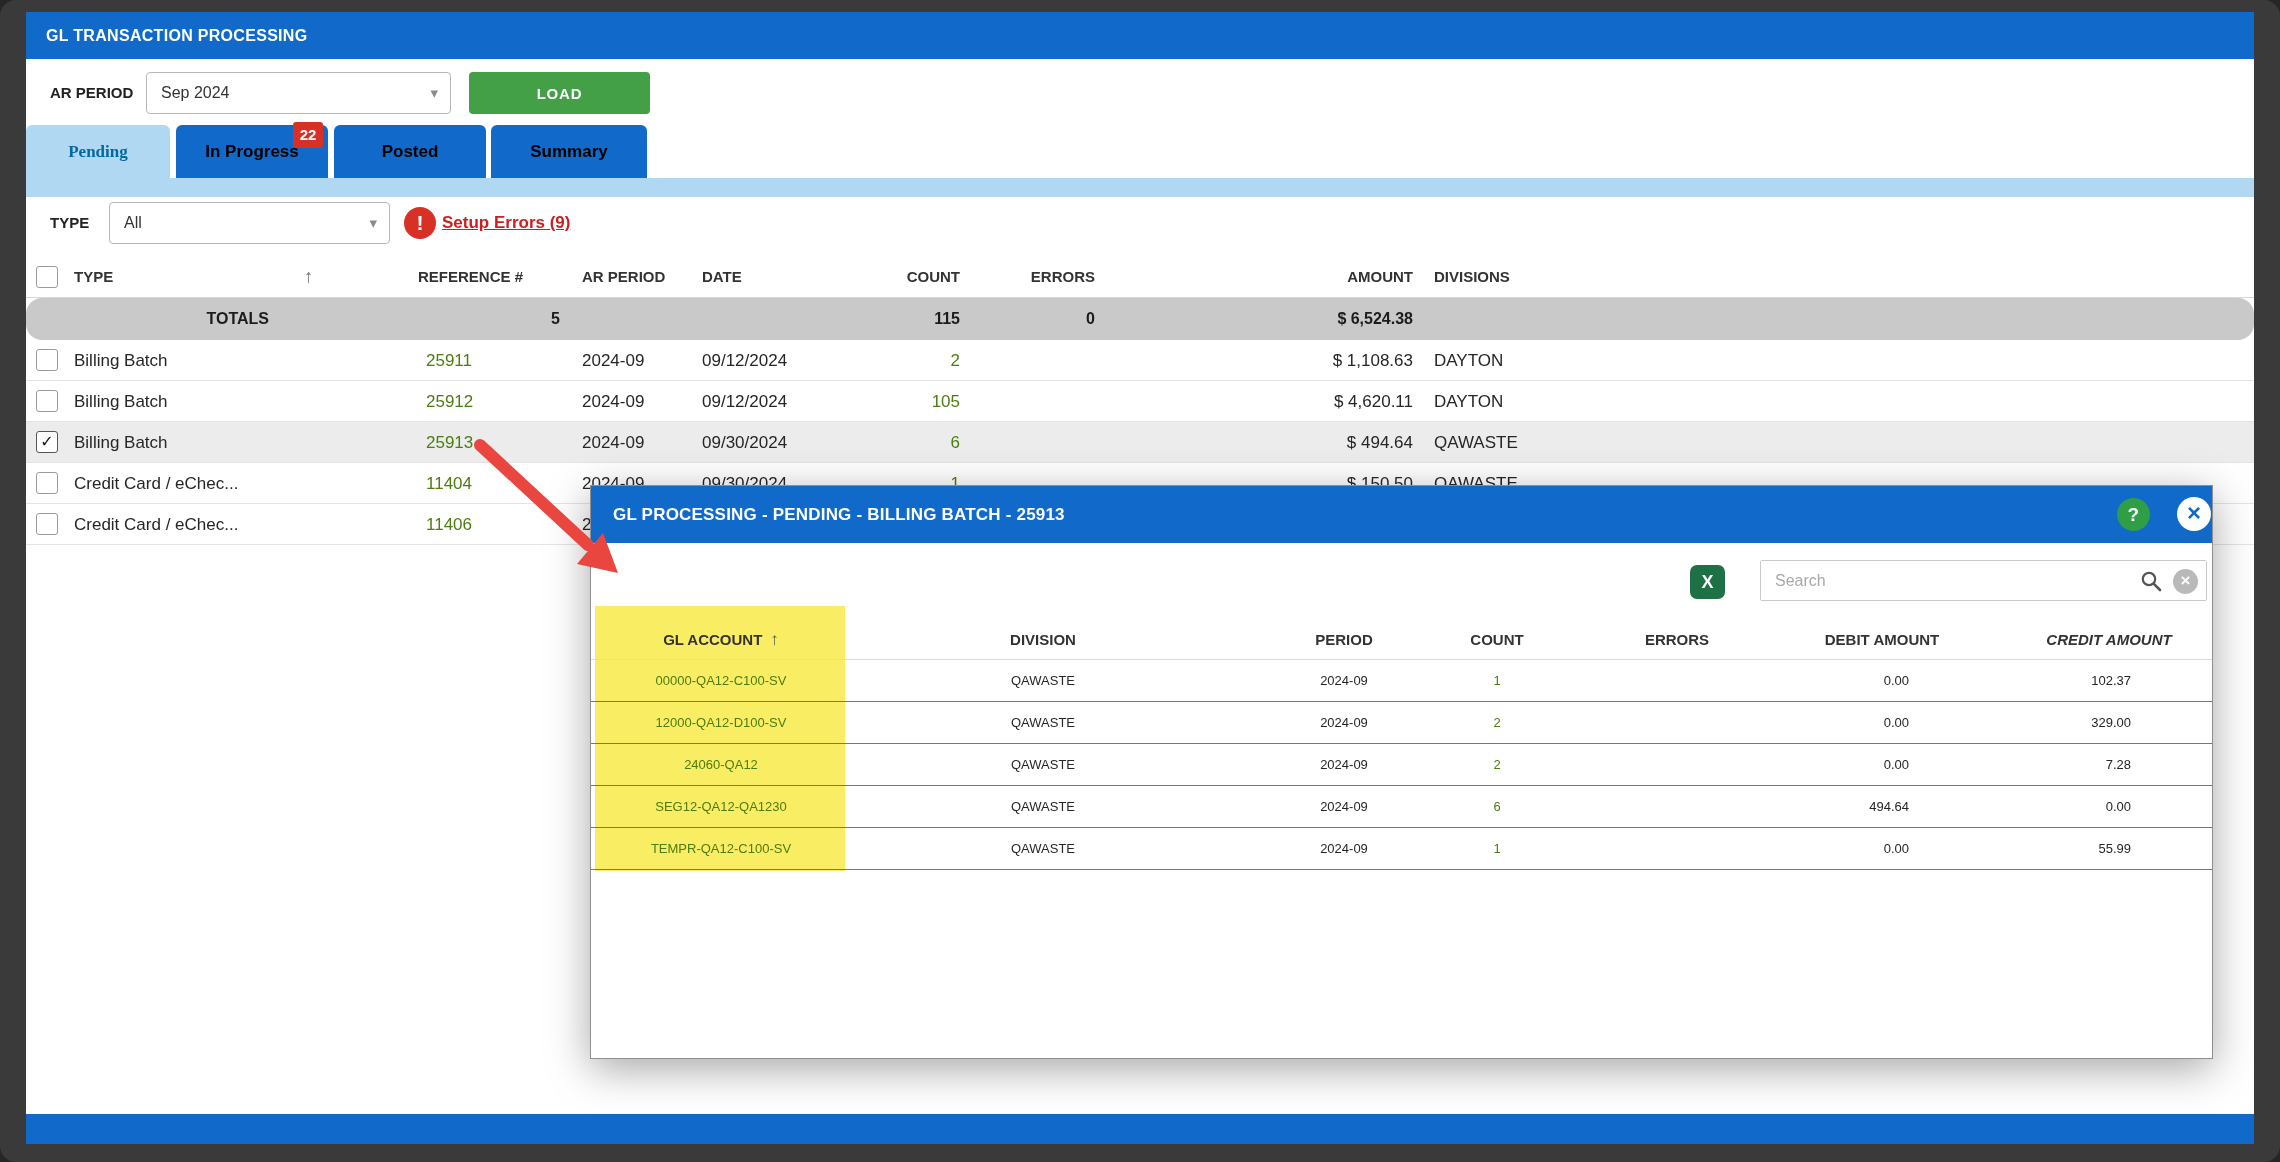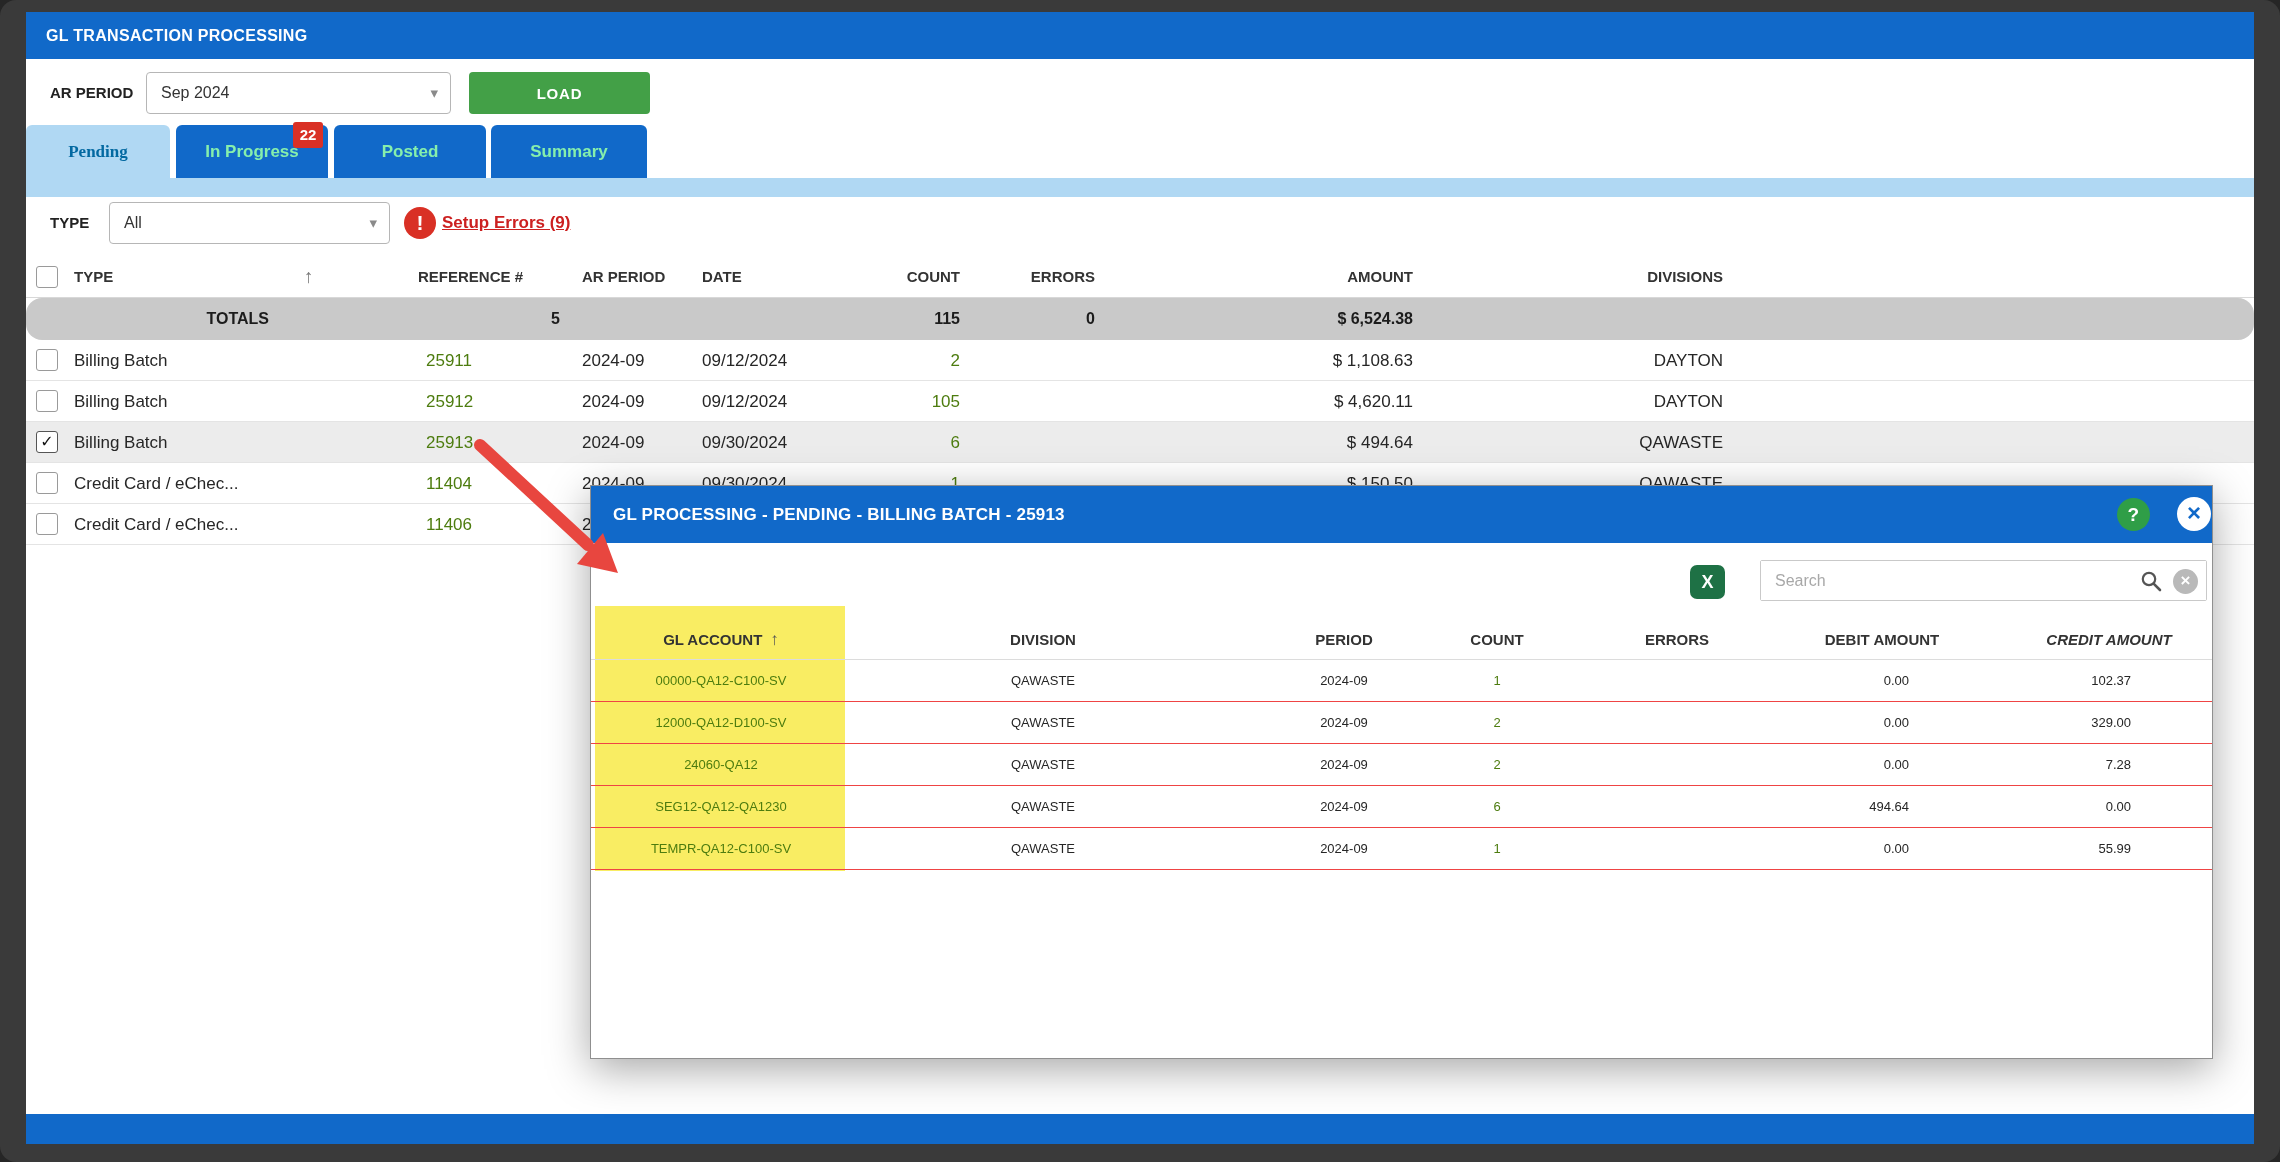--- a/index.html
+++ b/index.html
@@ -21,21 +21,21 @@
   .select .chev { position: absolute; right: 12px; top: 0; color: #8a8a8a; font-size: 15px; }
   .ar-select   { left: 120px; top: 60px; width: 305px; height: 42px; }
   .type-select { left: 83px;  top: 190px; width: 281px; height: 42px; }
 
   .load-btn { position: absolute; left: 443px; top: 60px; width: 181px; height: 42px; background: #43a047; border: none;
               border-radius: 4px; color: #fff; font-weight: bold; font-size: 15px; letter-spacing: .8px; cursor: pointer; font-family: inherit; }
 
   .tabs { position: absolute; left: 0; top: 113px; height: 53px; right: 0; }
   .tab  { position: absolute; top: 0; height: 53px; border-radius: 6px 6px 0 0; font-size: 17px; font-weight: bold;
           text-align: center; line-height: 53px; cursor: pointer; }
-  .tab.inactive { background: #1169c9; color: #86efac; }
+  .tab.inactive { background: #1169c9; color: #000000; }
   .tab.active   { background: #b0d8f3; color: #0369a1; font-family: Liberation Serif, serif; }
   .tab-pending    { left: 0;     width: 144px; }
   .tab-inprogress { left: 150px; width: 152px; }
   .tab-posted     { left: 308px; width: 152px; }
   .tab-summary    { left: 465px; width: 156px; }
   .badge { position: absolute; left: 267px; top: -3px; min-width: 30px; height: 26px; background: #d93025; color: #fff;
            font-size: 15px; font-weight: bold; text-align: center; line-height: 26px; border-radius: 3px; padding: 0 4px; z-index: 5; }
   .tab-strip { position: absolute; left: 0; right: 0; top: 166px; height: 19px; background: #b0d8f3; }
 
   .err-ico  { position: absolute; left: 378px; top: 195px; width: 32px; height: 32px; border-radius: 50%; background: #d93025;
@@ -58,21 +58,21 @@
   .c-sort     { left: 278px;  width: 30px; color: #7a7a7a; font-size: 19px; font-weight: bold; }
   .c-ref      { left: 392px;  width: 142px; }
   .c-ref-val  { left: 400px;  width: 120px; }
   .c-ref-tot  { left: 392px;  width: 142px; text-align: right; }
   .c-totlabel { left: 48px;   width: 195px; text-align: right; }
   .c-arp      { left: 556px;  width: 110px; }
   .c-date     { left: 676px;  width: 150px; }
   .c-count    { left: 810px;  width: 124px; text-align: right; }
   .c-err      { left: 950px;  width: 119px; text-align: right; }
   .c-amt      { left: 1190px; width: 197px; text-align: right; }
-  .c-div      { left: 1477px; width: 220px; text-align: right; }
+  .c-div      { left: 1408px; width: 220px; }
 
   .cb { position: absolute; left: 10px; top: 9px; width: 22px; height: 22px; border: 1px solid #9a9a9a; border-radius: 3px;
         background: #fff; cursor: pointer; text-align: center; line-height: 20px; font-size: 16px; color: #111; font-weight: bold; }
   .thead .cb { top: 10px; }
   .cb.checked { border-color: #555; }
 
   .link { color: #4d7c0f; cursor: pointer; }
 
   
   .modal { position: absolute; left: 564px; top: 473px; width: 1623px; height: 574px; background: #fff;

